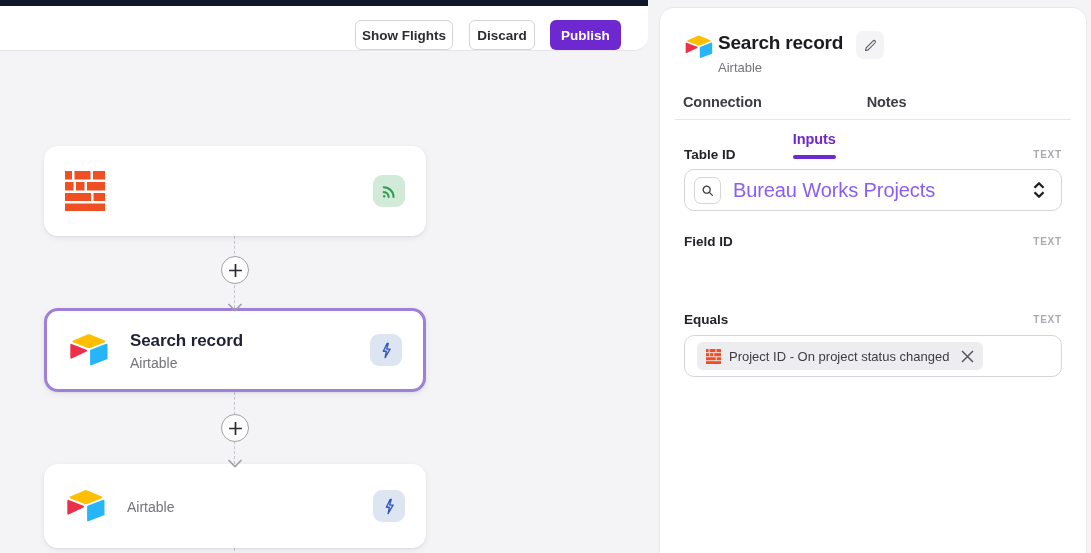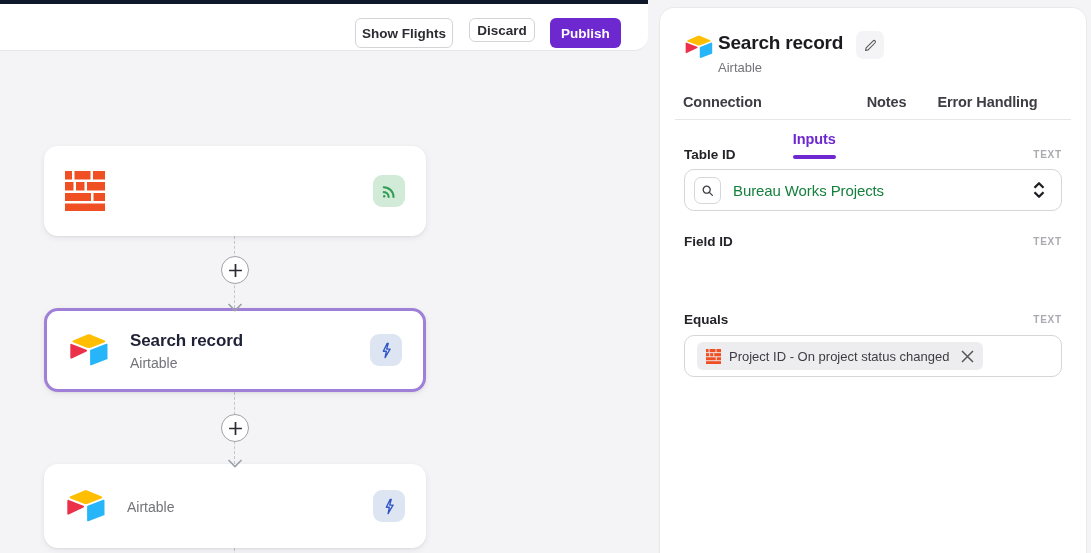--- a/index.html
+++ b/index.html
@@ -1,26 +1,26 @@
 <!DOCTYPE html>
 <html><head>
 <meta charset="utf-8">
 <style>
   * { margin:0; padding:0; box-sizing:border-box; }
   html,body { width:1091px; height:553px; overflow:hidden; }
   body { background:#f4f4f6; font-family:"Liberation Sans", sans-serif; position:relative; }
 
   
   .topbar { position:absolute; left:0; top:0; width:648px; height:51px; background:#fff;
-            border-bottom:1px solid #e6e6e9; border-radius:0 0 14px 0; border-top:4px solid #0f172a; }
+            border-bottom:1px solid #e6e6e9; border-radius:0 0 14px 0; border-top:6px solid #0f172a; }
   .btn { position:absolute; display:flex; align-items:center; justify-content:center;
          border-radius:6px; font-size:13.5px; font-weight:700; cursor:pointer; }
   .btn.ghost { background:#fff; border:1px solid #d4d4d8; color:#2b2b31; }
   .btn-show    { left:355px; top:14px; width:98px; height:30px; }
-  .btn-discard { left:469px; top:14px; width:66px; height:24px; }
+  .btn-discard { left:469px; top:14px; width:66px; height:30px; }
   .btn-publish { left:550px; top:14px; width:71px; height:30px; background:#6d28cf; color:#fff; border:none; }
 
   
   .canvas { position:absolute; left:0; top:51px; width:648px; height:502px; }
 
   .vline { position:absolute; width:0; border-left:1.5px dashed #c2c5cb; left:234px; }
   .v1 { top:185px; height:72px; } .v2 { top:341px; height:72px; } .v3 { top:497px; height:56px; }
 
   .plusbtn { position:absolute; left:221px; width:28px; height:28px; border-radius:50%;
              background:#fff; border:1px solid #9ea1a8; display:flex; align-items:center;
@@ -66,21 +66,21 @@
   .f-label { font-size:13.5px; font-weight:700; color:#232329; }
   .f-type { font-size:10px; font-weight:700; color:#aaaab1; letter-spacing:0.8px; }
   .lr1 { top:139px; } .lr2 { top:226px; } .lr3 { top:304px; }
 
   .input { position:absolute; left:24px; width:378px; height:42px; background:#fff;
            border:1px solid #d6d6da; border-radius:10px; display:flex; align-items:center;
            padding:0 15px 0 9px; gap:12px; cursor:text; }
   .in1 { top:161px; } .in2 { top:244px; } .in3 { top:327px; padding-left:12px; }
   .search-box { width:27px; height:27px; border:1px solid #d6d6da; border-radius:7px; flex:none;
                 display:flex; align-items:center; justify-content:center; background:#fff; }
-  .in-value { font-size:15px; color:#15803d; letter-spacing:-0.1px; }
+  .in-value { font-size:20px; color:#8b5cf6; letter-spacing:-0.1px; }
   .stepper { margin-left:auto; display:flex; align-items:center; cursor:pointer; }
 
   .chip { height:28px; background:#ededf0; border-radius:6px; display:flex; align-items:center;
           gap:8px; padding:0 9px; }
   .chip-label { font-size:13px; color:#3c3c43; }
   .chip-close { display:flex; align-items:center; margin-left:4px; cursor:pointer; }
 </style>
 </head>
 <body>
 
@@ -190,21 +190,20 @@
       <path d="M4 20l1-4.2L16.3 4.5a2.2 2.2 0 0 1 3.1 3.1L8.2 19z"></path>
     </svg>
   </div>
 
   <div class="p-sub">Airtable</div>
 
   <div class="tabs">
     <div class="tab">Connection</div>
     <div class="tab active">Inputs</div>
     <div class="tab">Notes</div>
-    <div class="tab">Error Handling</div>
   </div>
   <div class="tabs-divider"></div>
 
   <div class="field-label-row lr1">
     <span class="f-label">Table ID</span>
     <span class="f-type">TEXT</span>
   </div>
   <div class="input in1">
     <span class="search-box">
       <svg width="13" height="13" viewBox="0 0 24 24" fill="none" stroke="#3d3d44" stroke-width="2.4" stroke-linecap="round">

